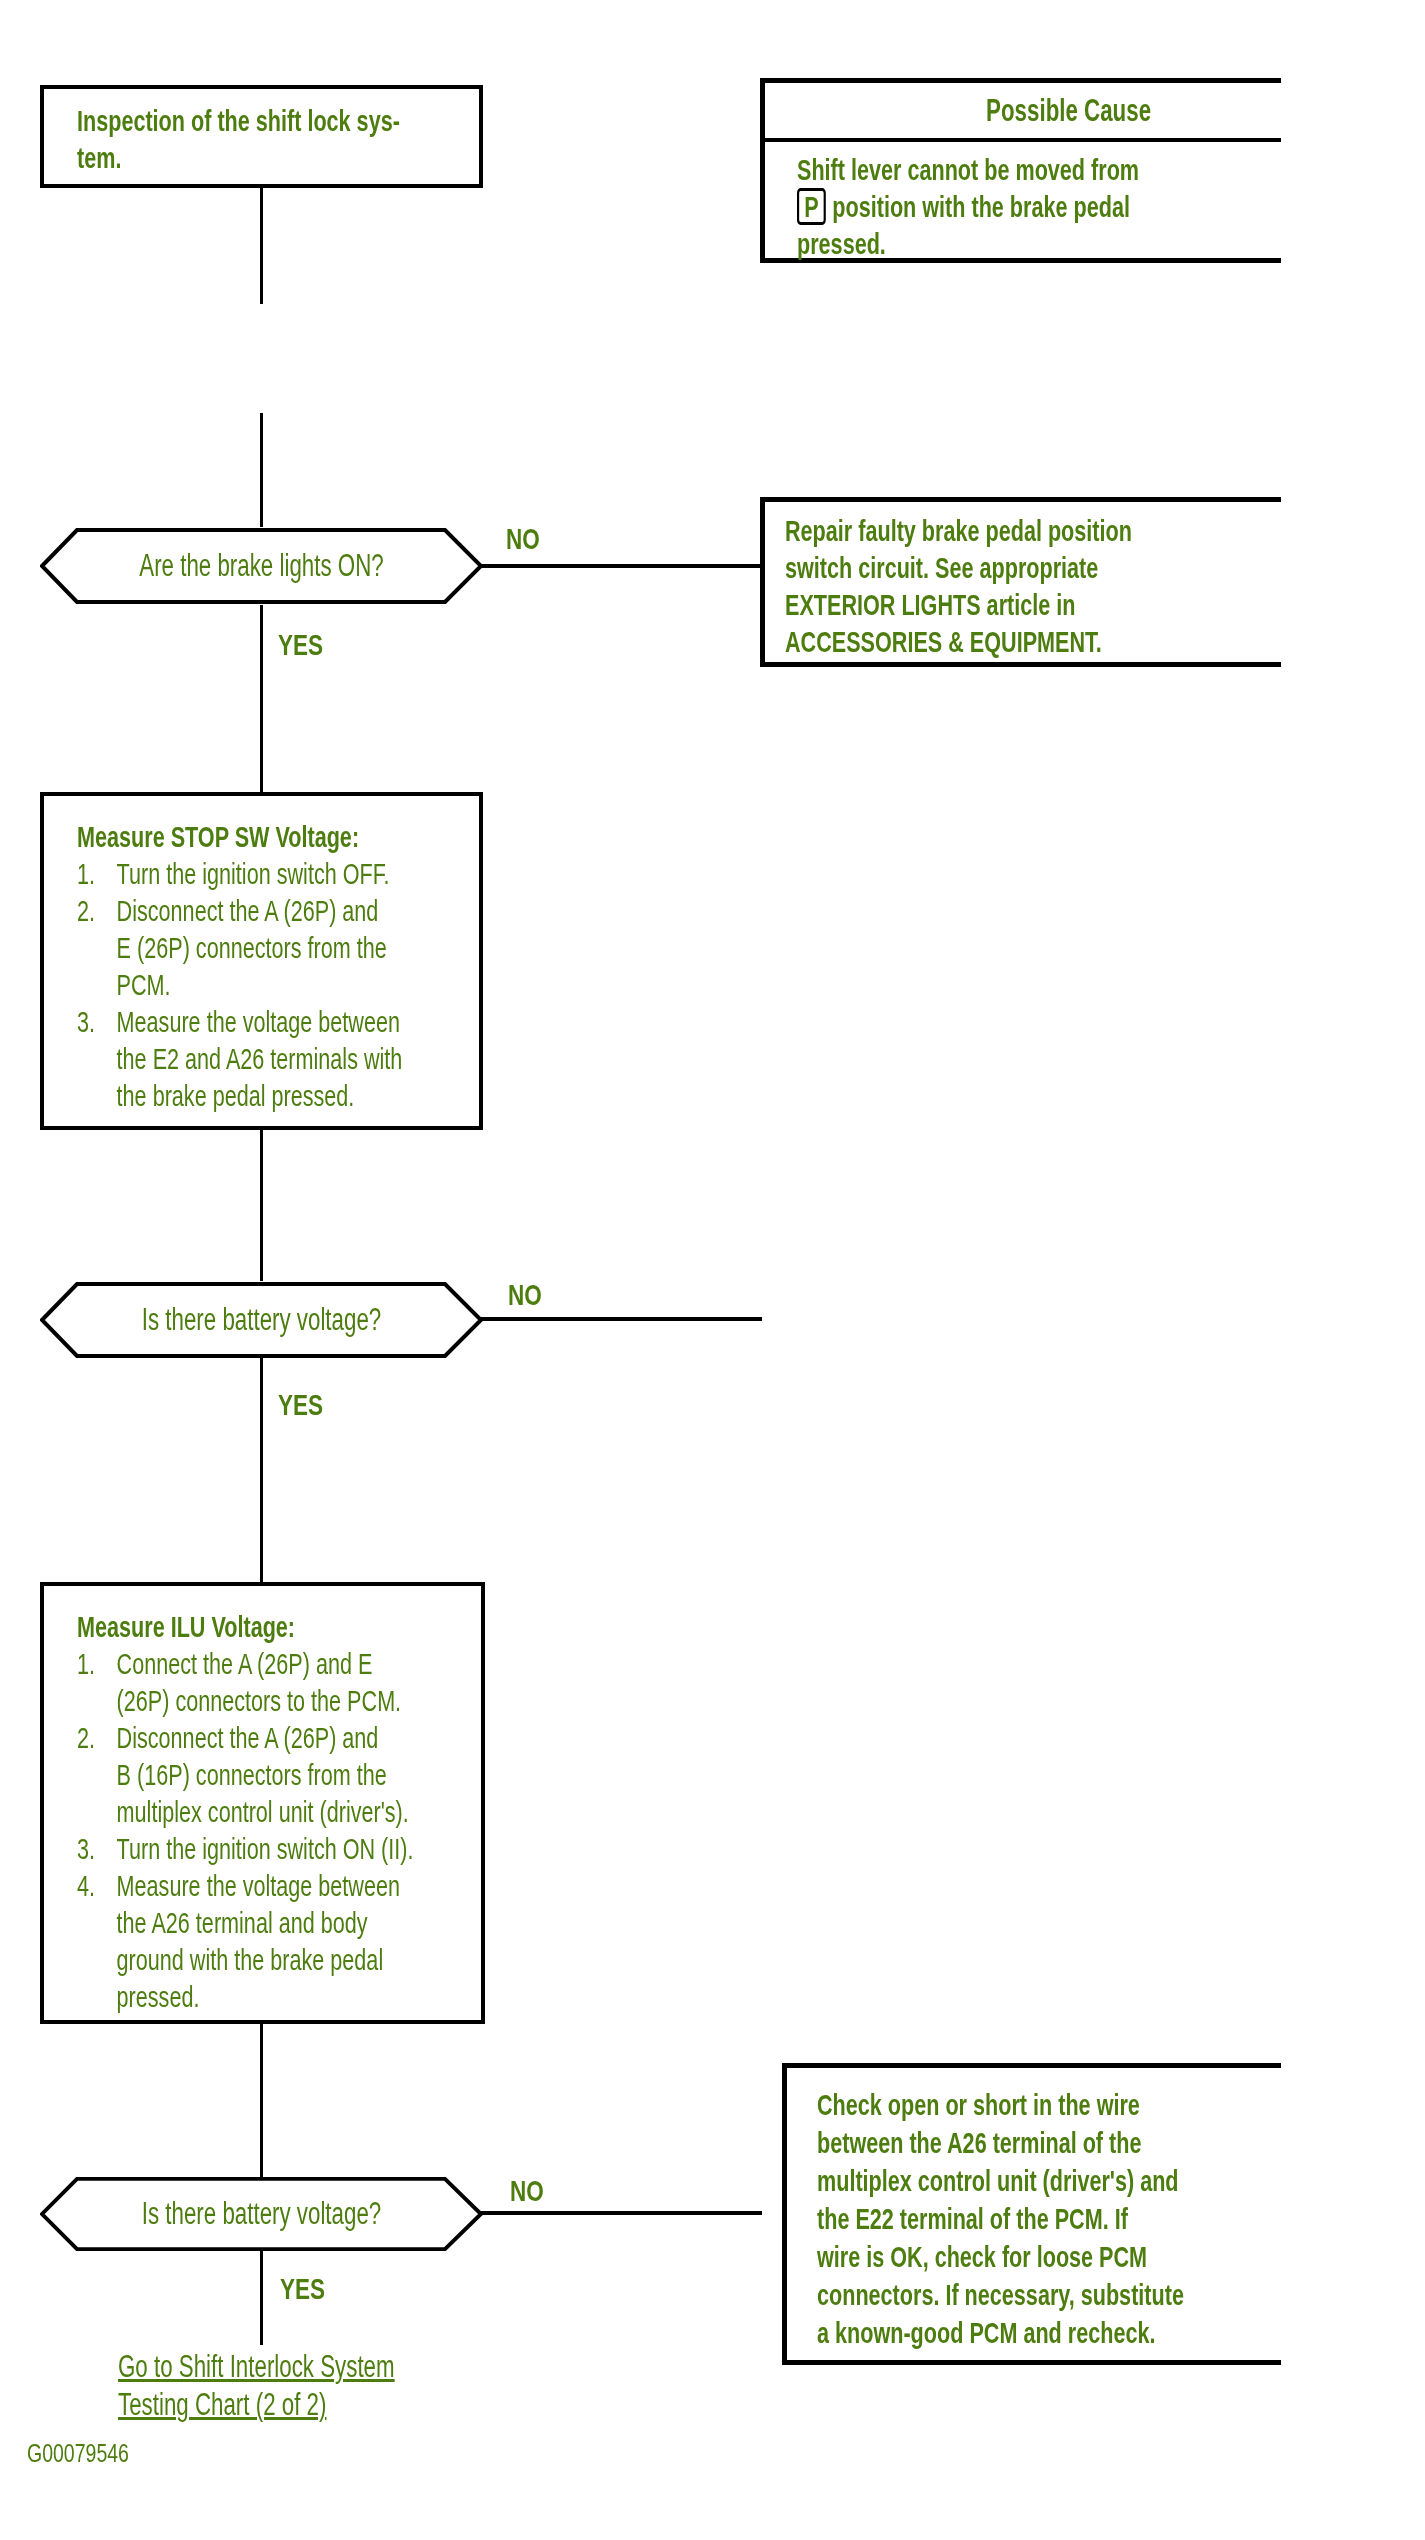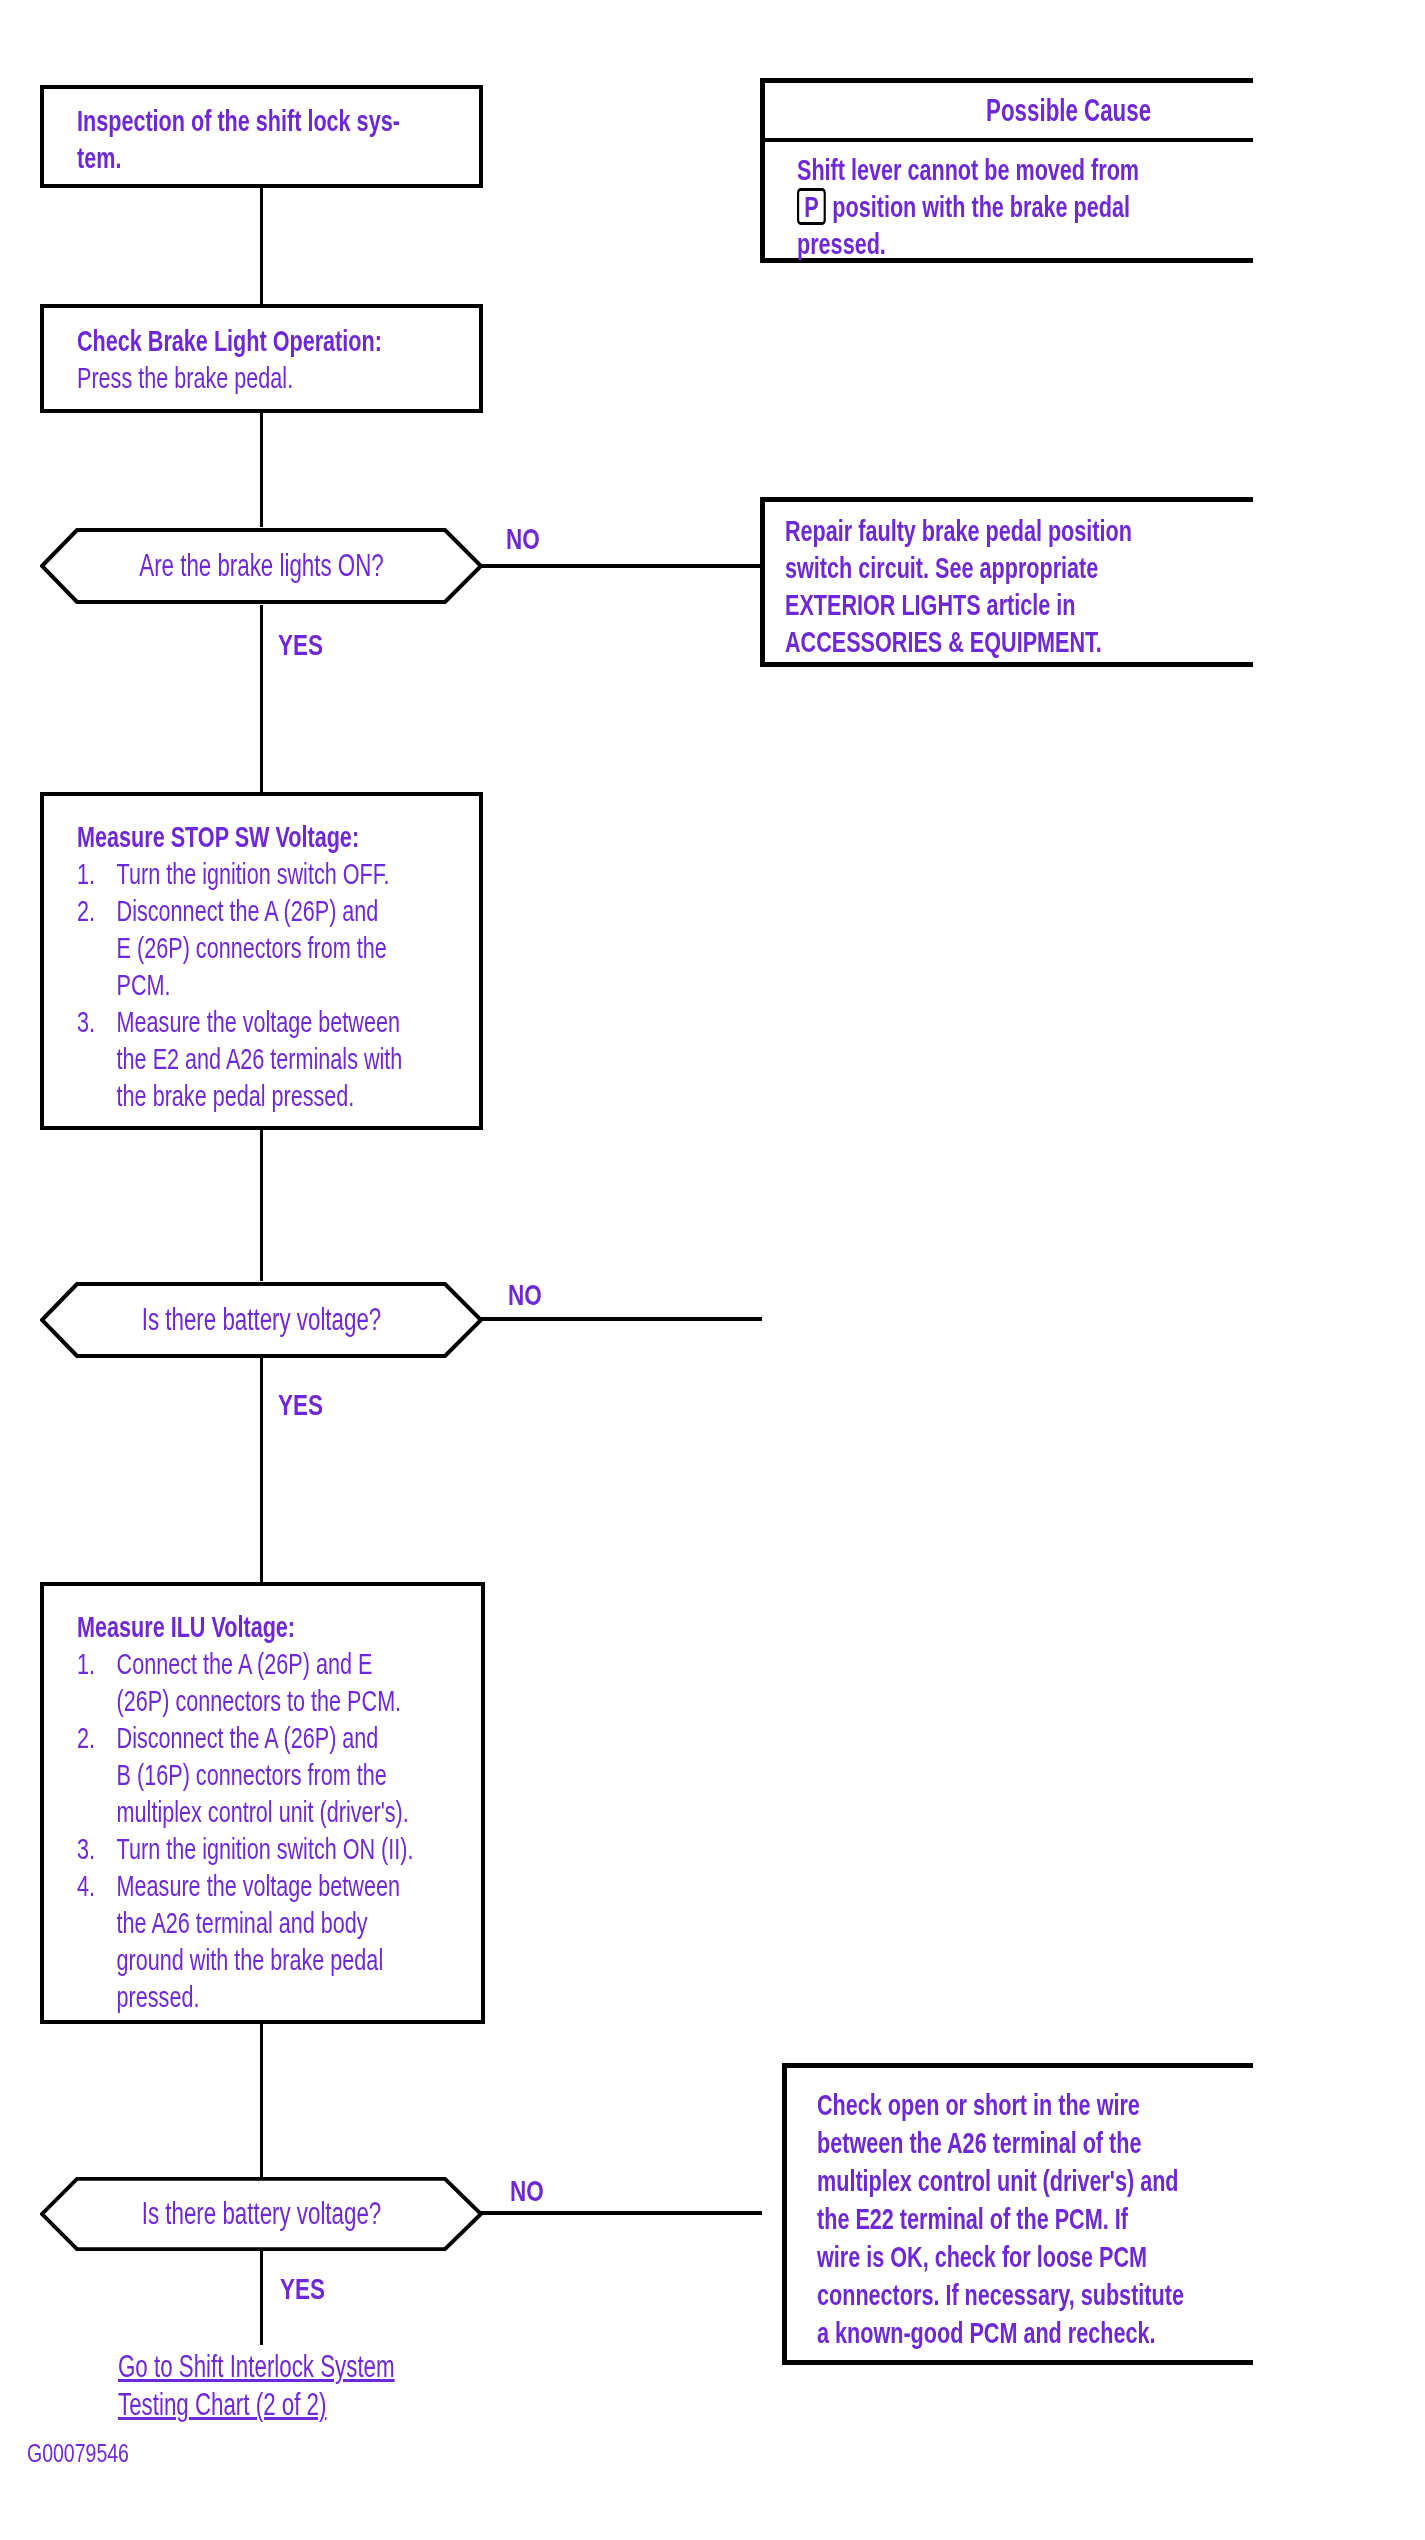--- a/index.html
+++ b/index.html
@@ -1,22 +1,23 @@
 <!DOCTYPE html>
 <html><head>
 <meta charset="utf-8">
 <style>
   html,body{margin:0;padding:0;background:#ffffff;}
   #canvas{
     position:relative;
     width:1253px;height:2540px;
     background:#ffffff;
     font-family:"Liberation Sans","DejaVu Sans",sans-serif;
-    color:#6d28d9;
+    color:#4d7c0f;
     overflow:hidden;
+    padding-left:28px;
   }
   .box{
     position:absolute;
     box-sizing:border-box;
     background:#fff;
     border:4px solid #000;
   }
   .box-r{border-width:5px;}
   .line{
     font-size:30px;
@@ -105,24 +106,20 @@
     </div>
     <div class="pc-body">
       <div class="line bold">Shift lever cannot be moved from</div>
       <div class="line bold">
         <span class="pbox">P</span><span>position with the brake pedal</span>
       </div>
       <div class="line bold">pressed.</div>
     </div>
   </div>
 
-  <div class="box" style="left:40px;top:304px;width:443px;height:109px;padding:14px 0 0 33px">
-    <div class="line bold">Check Brake Light Operation:</div>
-    <div class="line">Press the brake pedal.</div>
-  </div>
 
   <div class="hex" style="left:40px;top:527px;width:443px;height:78px">
     <svg viewBox="0 0 443 78" preserveAspectRatio="none">
       <polygon points="2,39 37,3 405,3 441,39 405,75 37,75" fill="#ffffff" stroke="#000000" stroke-width="4"></polygon>
     </svg>
     <span class="hex-text">Are the brake lights ON?</span>
   </div>
   <div class="flow-label" style="left:506px;top:522px">NO</div>
   <div class="flow-label" style="left:278px;top:628px">YES</div>
 

